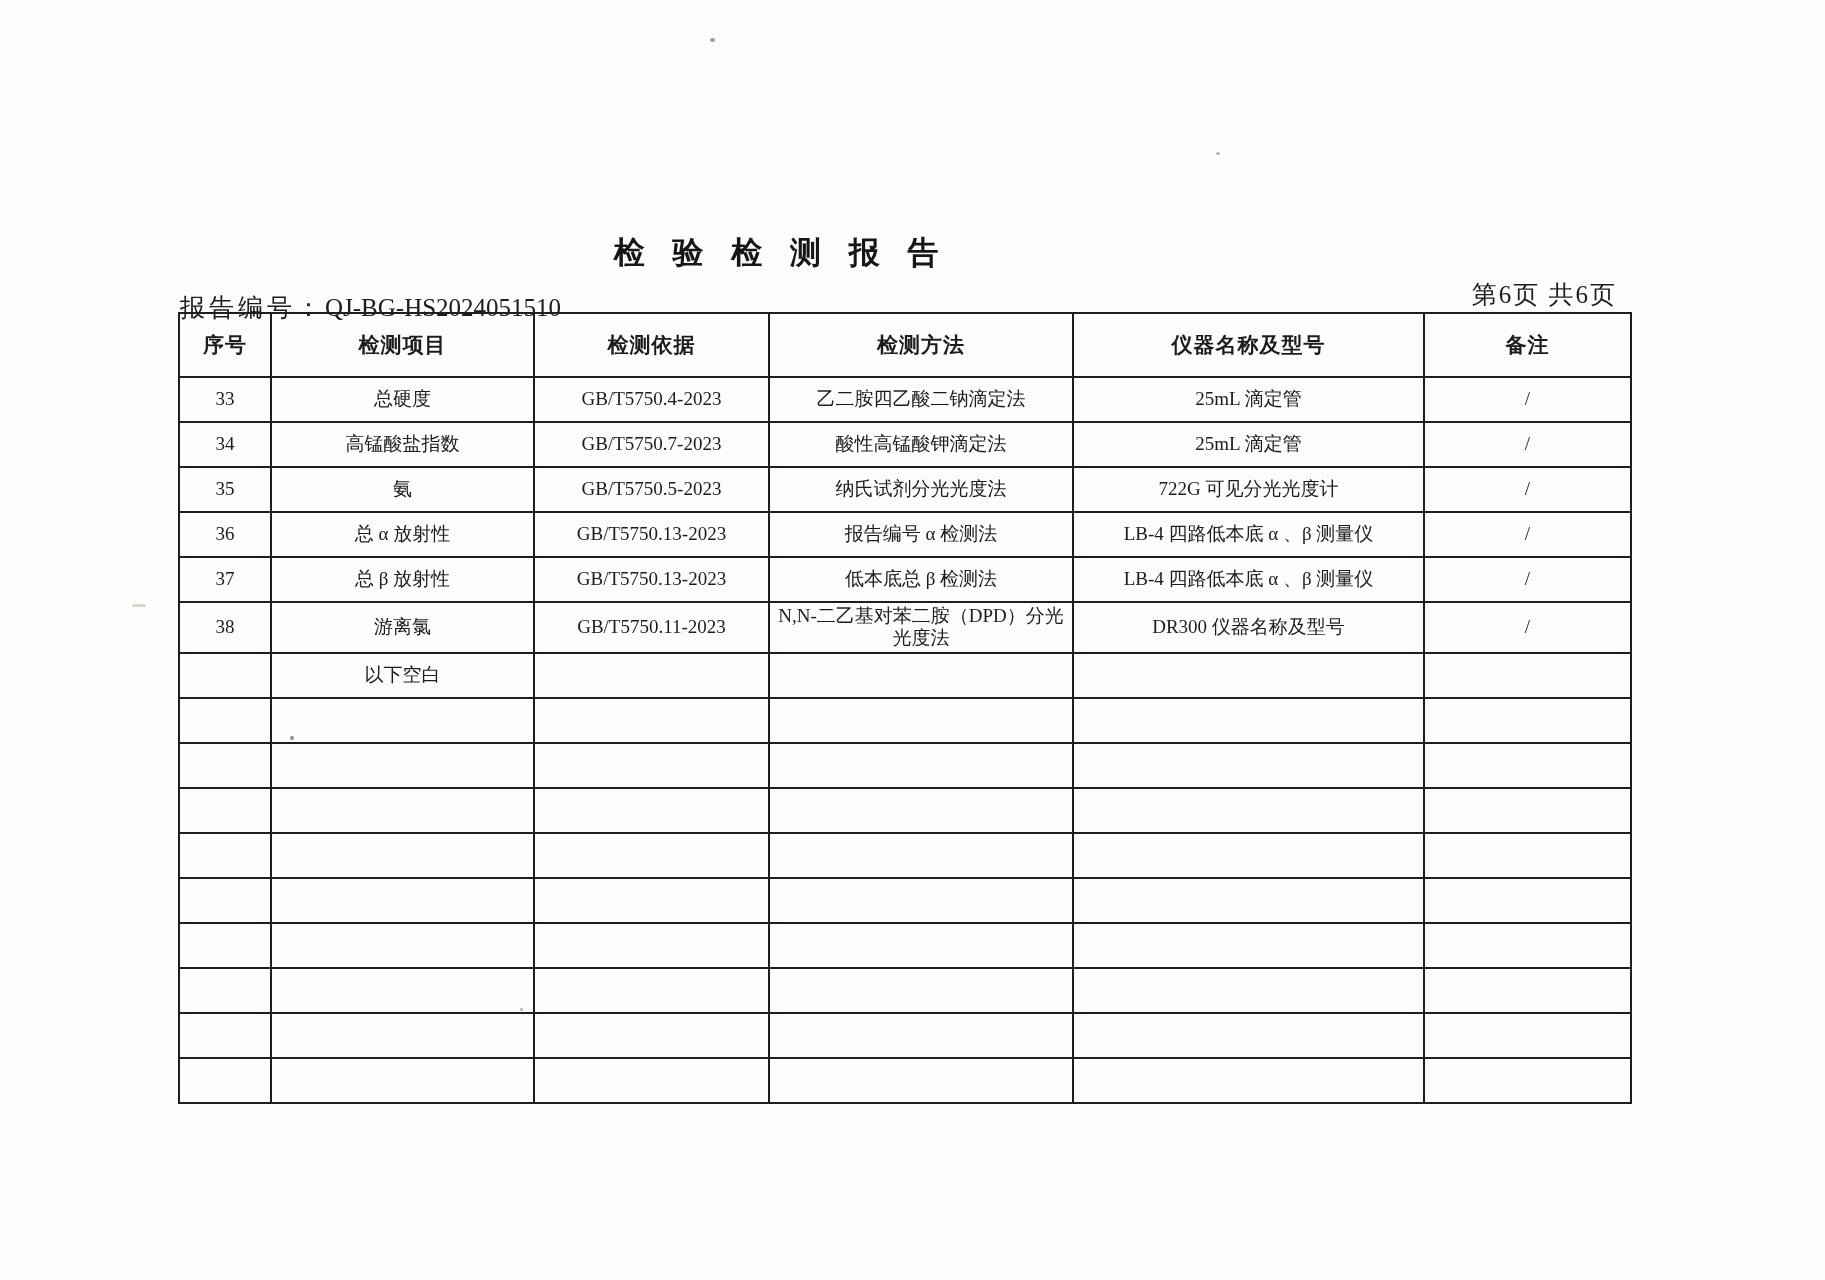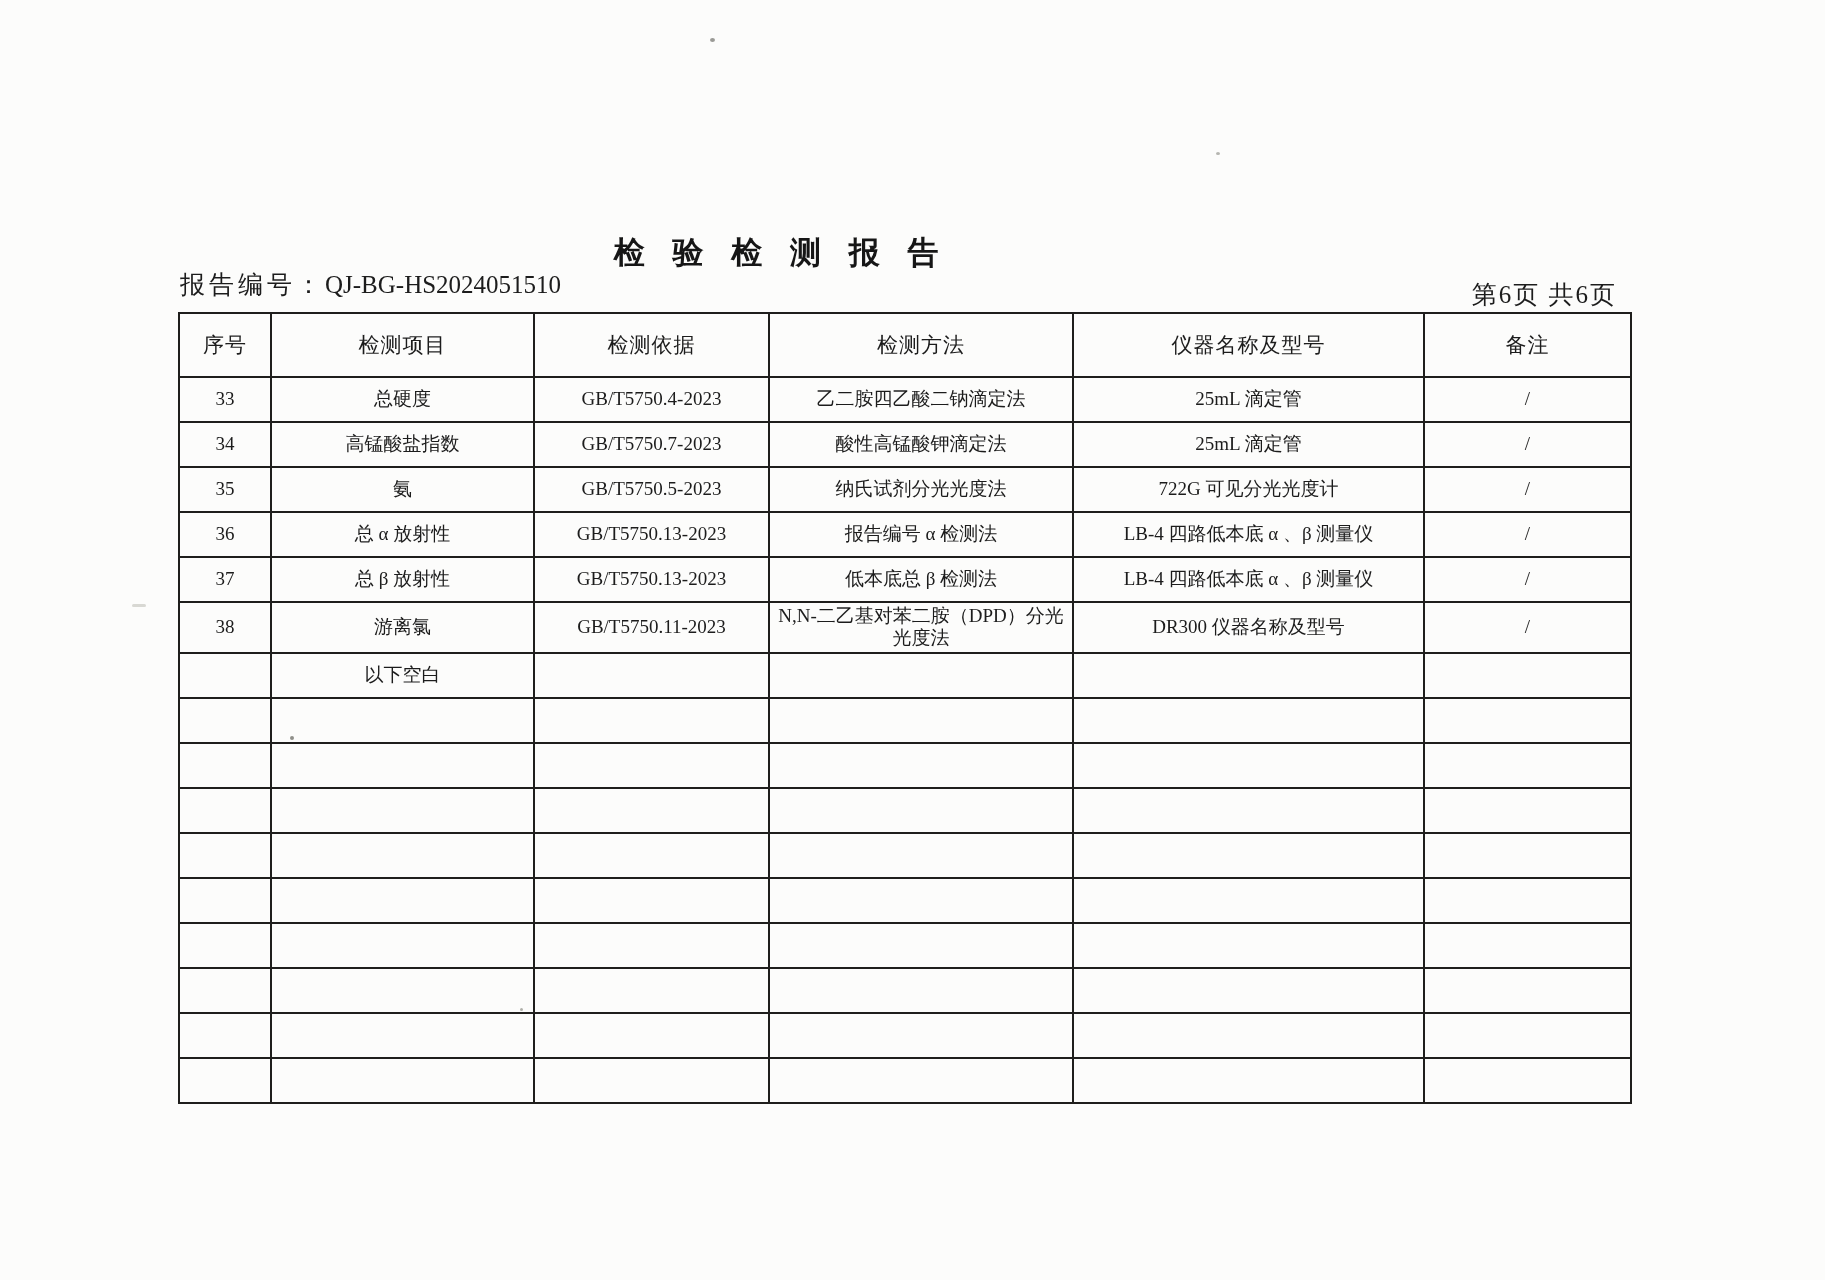--- a/index.html
+++ b/index.html
@@ -23,21 +23,21 @@
     width: 1556px;
     text-align: center;
     font-size: 31px;
     font-weight: 700;
     letter-spacing: 4px;
     word-spacing: 12px;
     color: #161616;
   }
   .meta-left {
     position: absolute;
-    top: 268px;
+    top: 291px;
     left: 180px;
     font-size: 25px;
     white-space: nowrap;
   }
   .meta-left .label {
     letter-spacing: 4px;
   }
   .meta-right {
     position: absolute;
     top: 278px;
@@ -67,21 +67,21 @@
     text-align: center;
     vertical-align: middle;
     font-size: 19px;
     line-height: 1.18;
     padding: 2px 6px;
     overflow: hidden;
   }
   table.report th {
     height: 58px;
     font-size: 21px;
-    font-weight: 400;
+    font-weight: 700;
     letter-spacing: 1px;
   }
   table.report td {
     height: 39px;
   }
   table.report .method-text {
     display: inline-block;
     max-width: 292px;
   }
   

